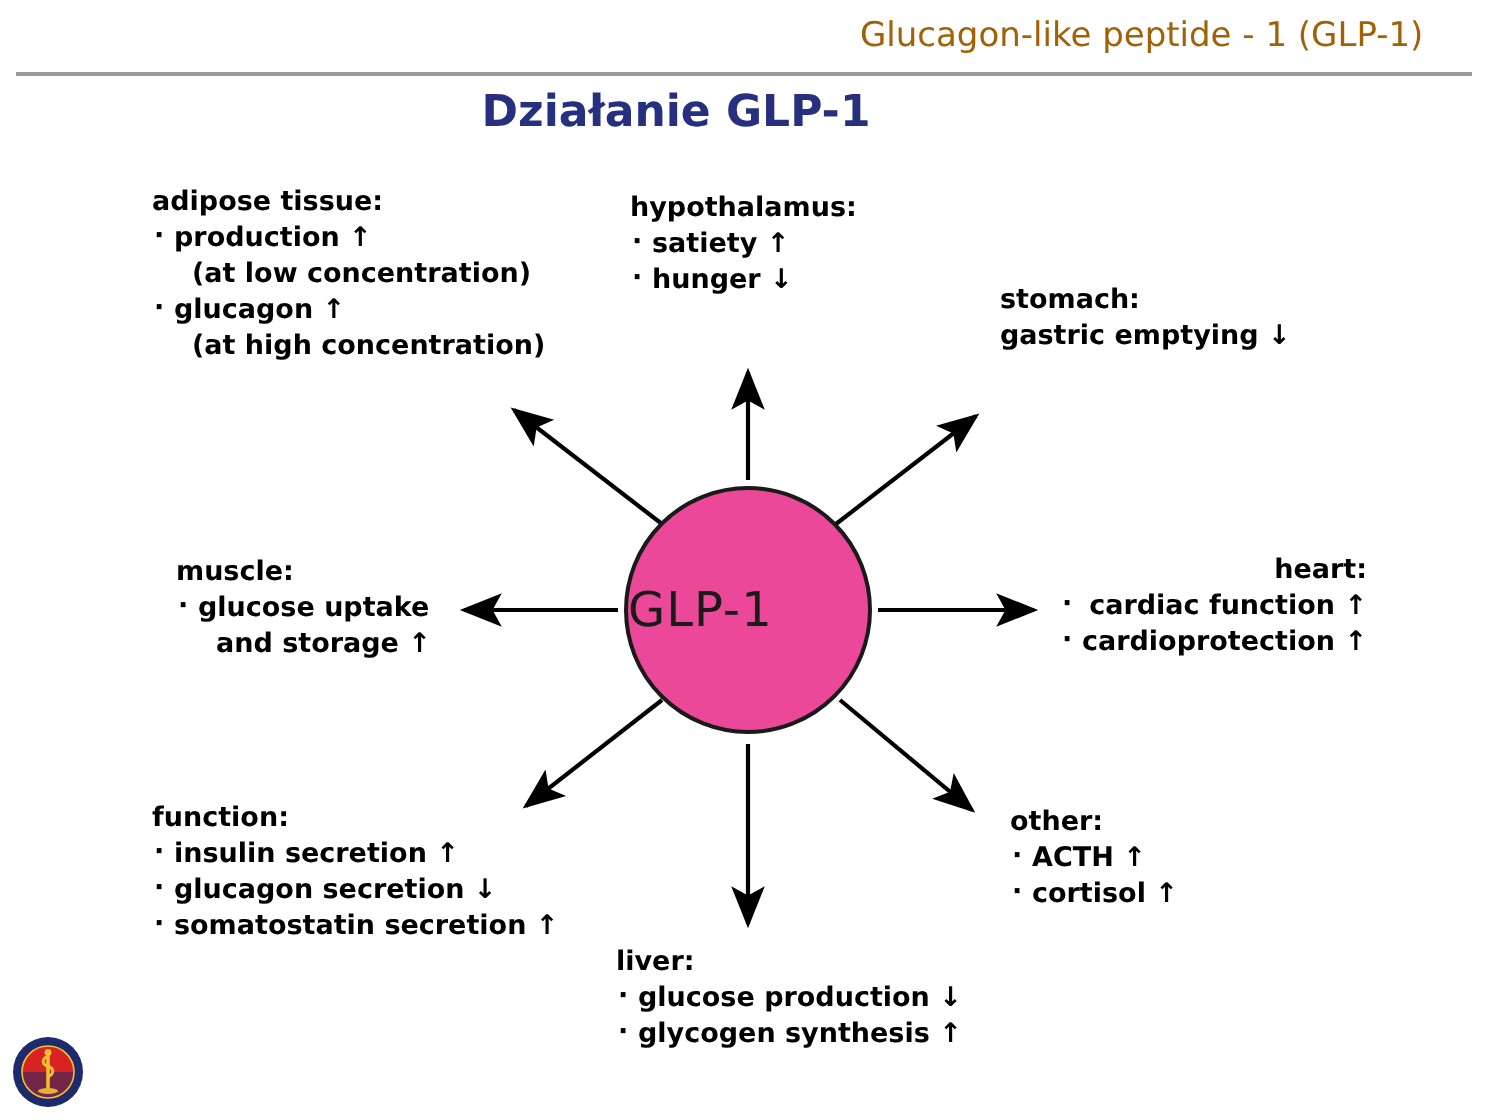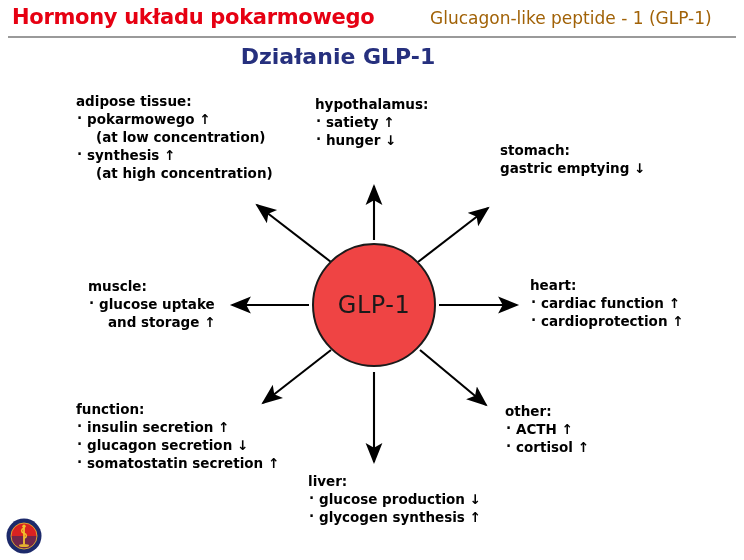--- a/index.html
+++ b/index.html
@@ -83,24 +83,23 @@
   
   #center-node {
     position: absolute;
     left: 312px;
     top: 243px;
     width: 124px;
     height: 124px;
     border: 2px solid #1a1a1a;
     border-radius: 50%;
     box-sizing: border-box;
-    background: #ef4444;
+    background: #ec4899;
     display: flex;
     align-items: center;
-    justify-content: center;
   }
   #center-label {
     font-family: "DejaVu Sans", sans-serif;
     font-size: 24px;
     color: #1a1a1a;
     letter-spacing: 0.5px;
   }
 
   
   .node-block {
@@ -128,40 +127,39 @@
     font-weight: bold;
   }
   .node-item.cont {
     padding-left: 20px;
   }
 
   
   #blk-adipose      { left: 76px;  top: 92px; }
   #blk-hypothalamus { left: 315px; top: 95px; }
   #blk-stomach      { left: 500px; top: 141px; }
-  #blk-heart        { left: 530px; top: 276px; }
+  #blk-heart        { left: 530px; top: 276px; text-align: right; }
   #blk-other        { left: 505px; top: 402px; }
   #blk-liver        { left: 308px; top: 472px; }
   #blk-pancreas     { left: 76px;  top: 400px; }
   #blk-muscle       { left: 88px;  top: 277px; }
 
   
   #logo {
     position: absolute;
     left: 6px;
     top: 518px;
     width: 36px;
     height: 36px;
   }
 </style>
 </head>
 <body>
 
 <div id="header">
-  <div id="header-title-pl">Hormony układu pokarmowego</div>
   <div id="header-title-en">Glucagon-like peptide - 1 (GLP-1)</div>
   <div id="header-rule"></div>
 </div>
 
 <div id="slide-title">Działanie GLP-1</div>
 
 <div id="diagram">
 
   <svg id="arrow-layer" viewBox="0 0 744 560">
     <defs>
@@ -186,23 +184,23 @@
 
     <line x1="420" y1="350" x2="486" y2="405" stroke="#000" stroke-width="2.1" marker-end="url(#ah)"></line>
   </svg>
 
   <div id="center-node">
     <span id="center-label">GLP-1</span>
   </div>
 
   <div id="blk-adipose" class="node-block">
     <span class="node-title">adipose tissue:</span>
-    <span class="node-item bulleted">pokarmowego ↑</span>
+    <span class="node-item bulleted">production ↑</span>
     <span class="node-item cont">(at low concentration)</span>
-    <span class="node-item bulleted">synthesis ↑</span>
+    <span class="node-item bulleted">glucagon ↑</span>
     <span class="node-item cont">(at high concentration)</span>
   </div>
 
   <div id="blk-hypothalamus" class="node-block">
     <span class="node-title">hypothalamus:</span>
     <span class="node-item bulleted">satiety ↑</span>
     <span class="node-item bulleted">hunger ↓</span>
   </div>
 
   <div id="blk-stomach" class="node-block">

